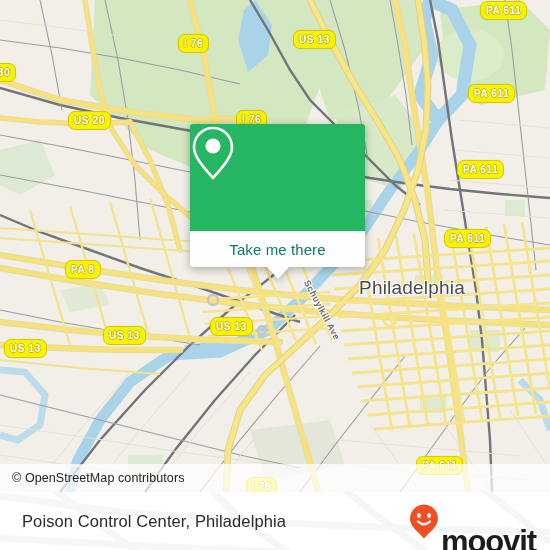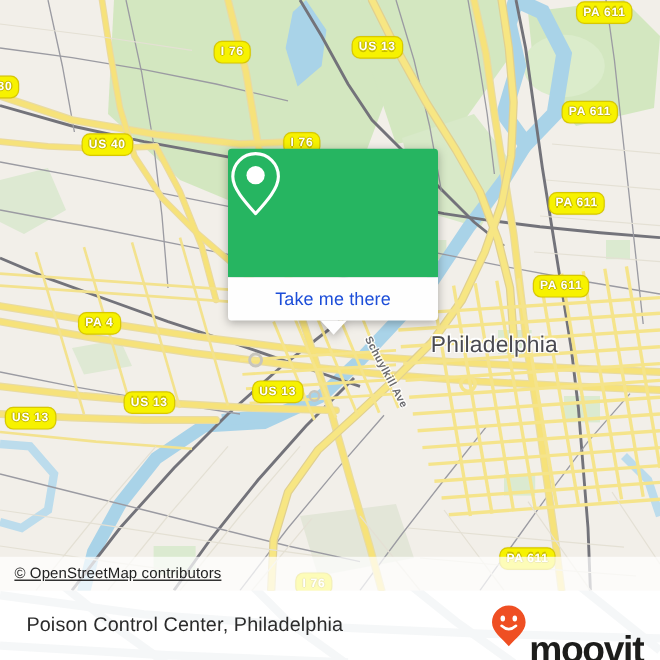--- a/index.html
+++ b/index.html
@@ -72,40 +72,40 @@
     border-radius: 3px 3px 0 0;
     display: flex; align-items: center; justify-content: center;
   }
   .callout-bottom {
     height: 36px;
     background: #fefefe;
     border-radius: 0 0 3px 3px;
     display: flex; align-items: center; justify-content: center;
   }
   .callout-bottom span {
-    color: #1d4ed8;
+    color: #0f766e;
     font-size: 15px;
     letter-spacing: .1px;
   }
   .callout-tail {
     position: absolute;
     left: 77px; top: 143px;
     width: 0; height: 0;
     border-left: 11px solid transparent;
     border-right: 11px solid transparent;
     border-top: 12px solid #fefefe;
   }
 
   
   .attrib {
     position: absolute;
     left: 0; top: 464px;
     width: 550px; height: 28px;
     background: rgba(255,255,255,.72);
-    display: flex; align-items: center; text-decoration: underline;
+    display: flex; align-items: center;
   }
   .attrib span {
     color: #222;
     font-size: 12.5px;
     padding-left: 12px;
     letter-spacing: .1px;
   }
 
   
   .footer {
@@ -313,27 +313,27 @@
       </g>
     </svg>
 
     <div class="place-label" style="left:412px; top:288px; transform:translate(-50%,-50%);">Philadelphia</div>
 
     <div class="street-label" style="left:322px; top:310px; transform:translate(-50%,-50%) rotate(62deg);">Schuylkill Ave</div>
 
     <div class="shield" style="left:178px; top:34px;">I 76</div>
     <div class="shield" style="left:293px; top:30px;">US 13</div>
     <div class="shield" style="left:236px; top:110px;">I 76</div>
-    <div class="shield" style="left:68px; top:111px;">US 40</div>
+    <div class="shield" style="left:68px; top:111px;">US 20</div>
     <div class="shield" style="left:-8px; top:63px;">30</div>
     <div class="shield" style="left:480px; top:1px;">PA 611</div>
     <div class="shield" style="left:468px; top:84px;">PA 611</div>
     <div class="shield" style="left:457px; top:160px;">PA 611</div>
     <div class="shield" style="left:444px; top:229px;">PA 611</div>
-    <div class="shield" style="left:65px; top:260px;">PA 4</div>
+    <div class="shield" style="left:65px; top:260px;">PA 8</div>
     <div class="shield" style="left:103px; top:326px;">US 13</div>
     <div class="shield" style="left:210px; top:317px;">US 13</div>
     <div class="shield" style="left:4px; top:339px;">US 13</div>
     <div class="shield" style="left:416px; top:456px;">PA 611</div>
     <div class="shield" style="left:246px; top:477px;">I 76</div>
 
     <div class="callout">
       <div class="callout-top">
         <svg width="46" height="58" viewBox="0 0 46 58">
           <path d="M23 4 C12.5 4 4 12.5 4 23 C4 33 14 44 23 54 C32 44 42 33 42 23 C42 12.5 33.5 4 23 4 Z" fill="none" stroke="#ffffff" stroke-width="2.6" stroke-linejoin="round"></path>

